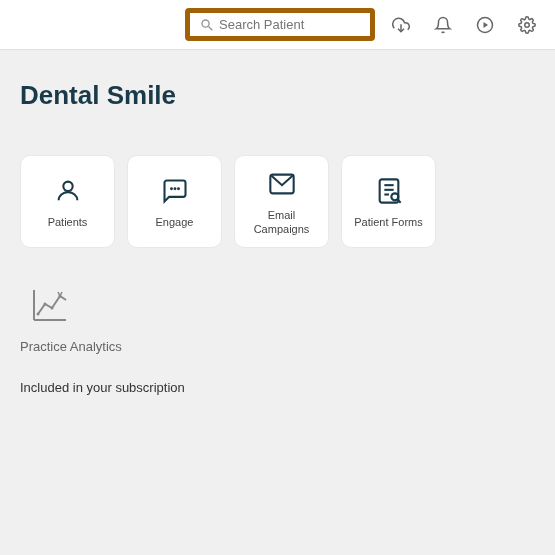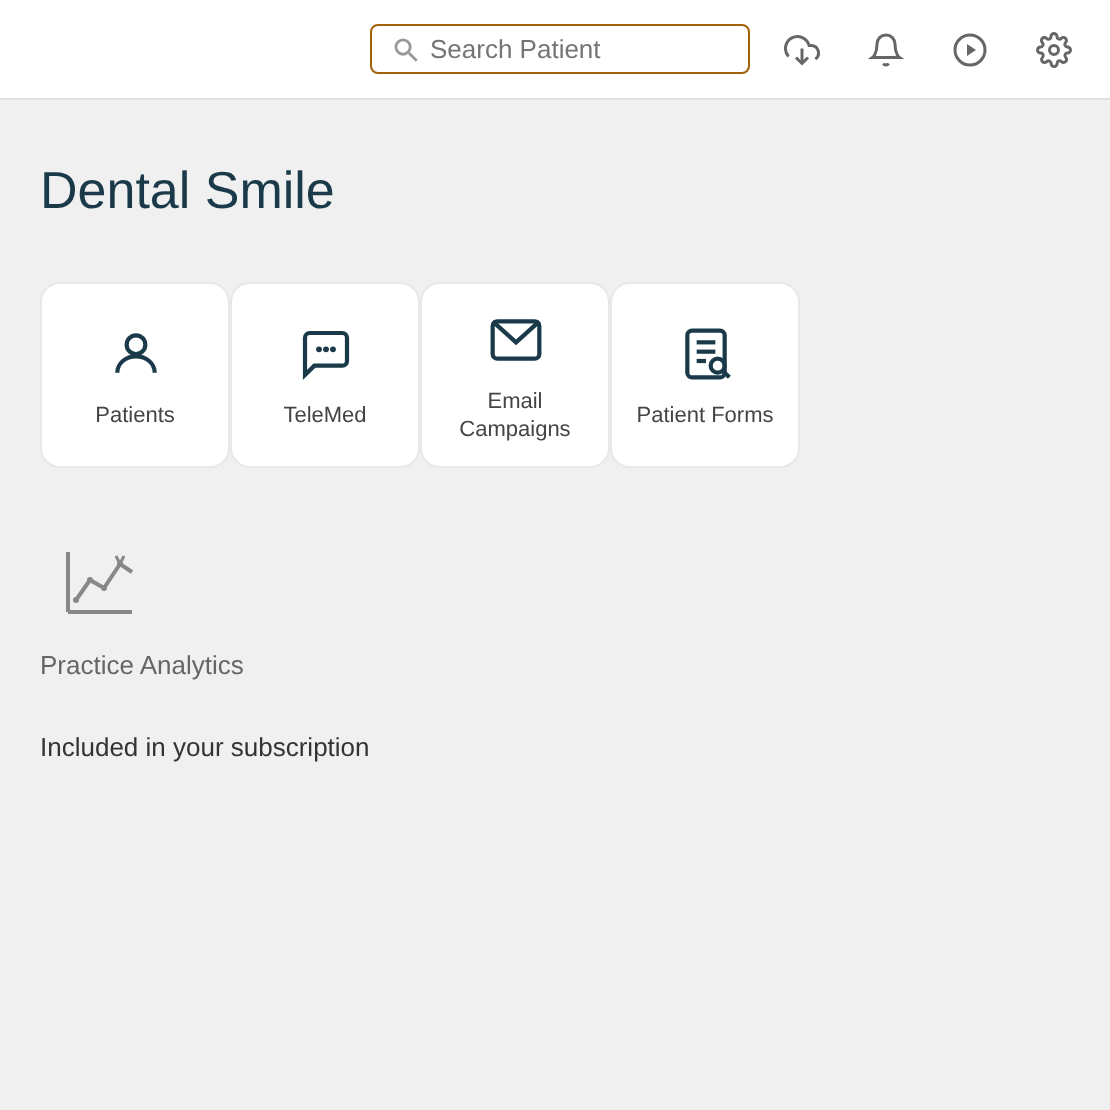--- a/index.html
+++ b/index.html
@@ -23,21 +23,21 @@
       justify-content: flex-end;
       padding: 0 12px;
       gap: 10px;
       border-bottom: 1px solid #e0e0e0;
       z-index: 100;
     }
 
     .search-box {
       display: flex;
       align-items: center;
-      border: 1px solid #a16207;
+      border: 5px solid #a16207;
       border-radius: 4px;
       padding: 4px 10px;
       background: #fff;
       width: 190px;
       gap: 6px;
     }
 
     .search-icon-svg {
       color: #999;
       font-size: 13px;
@@ -65,28 +65,29 @@
     }
 
     
     .main {
       margin-top: 50px;
       padding: 30px 20px 20px 20px;
     }
 
     .app-title {
       font-size: 26px;
-      font-weight: 400;
+      font-weight: 700;
       color: #1a3a4a;
-      margin-bottom: 30px;
+      margin-bottom: 44px;
     }
 
     
     .cards-row {
       display: flex;
+      gap: 12px;
       margin-bottom: 30px;
       flex-wrap: nowrap;
     }
 
     .card {
       background: #ffffff;
       border-radius: 10px;
       width: 95px;
       min-height: 90px;
       display: flex;
@@ -223,21 +224,21 @@
 
     <div class="card">
       <div class="card-icon">
         <svg width="28" height="28" viewBox="0 0 24 24" fill="none" stroke="#1a3a4a" stroke-width="1.8">
           <path d="M21 15a2 2 0 0 1-2 2H7l-4 4V5a2 2 0 0 1 2-2h14a2 2 0 0 1 2 2z"></path>
           <line x1="9" y1="10" x2="9" y2="10" stroke-width="2.5" stroke-linecap="round"></line>
           <line x1="12" y1="10" x2="12" y2="10" stroke-width="2.5" stroke-linecap="round"></line>
           <line x1="15" y1="10" x2="15" y2="10" stroke-width="2.5" stroke-linecap="round"></line>
         </svg>
       </div>
-      <div class="card-label">TeleMed</div>
+      <div class="card-label">Engage</div>
     </div>
 
     <div class="card">
       <div class="card-icon">
         <svg width="28" height="28" viewBox="0 0 24 24" fill="none" stroke="#1a3a4a" stroke-width="1.8">
           <rect x="2" y="4" width="20" height="16" rx="2"></rect>
           <polyline points="2,4 12,13 22,4"></polyline>
         </svg>
       </div>
       <div class="card-label">Email Campaigns</div>

